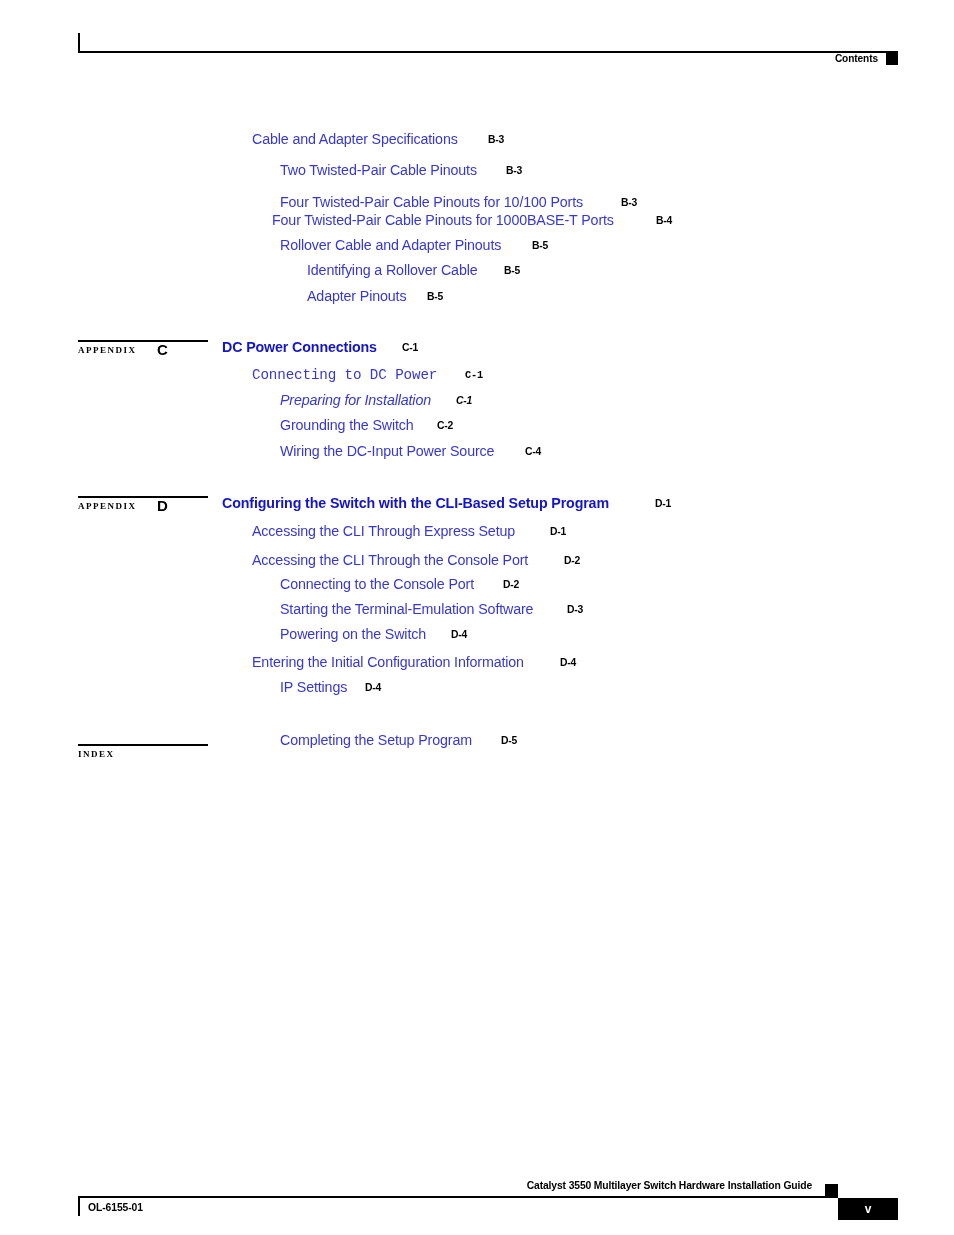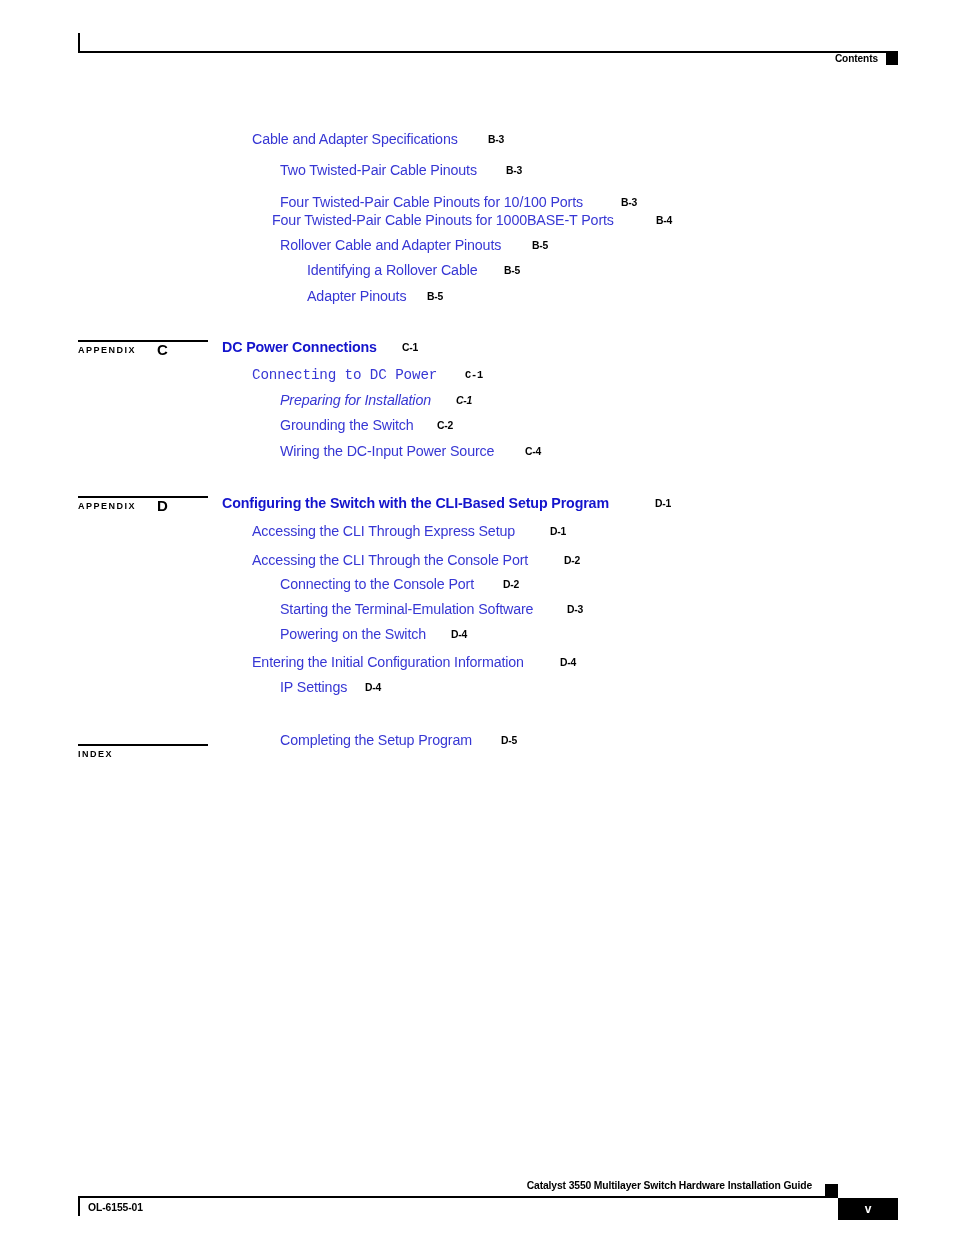--- a/index.html
+++ b/index.html
@@ -116,20 +116,21 @@
   .part-marker .pm-label {
     position: absolute;
     left: 0;
     top: 5px;
     font-size: 9px;
     font-weight: bold;
     color: #000;
     letter-spacing: 1.5px;
     text-transform: uppercase;
     white-space: nowrap;
+    font-family: Liberation Serif, serif;
   }
   .part-marker .pm-letter {
     position: absolute;
     left: 79px;
     top: 1px;
     font-size: 15px;
     font-weight: bold;
     color: #000;
   }
 

